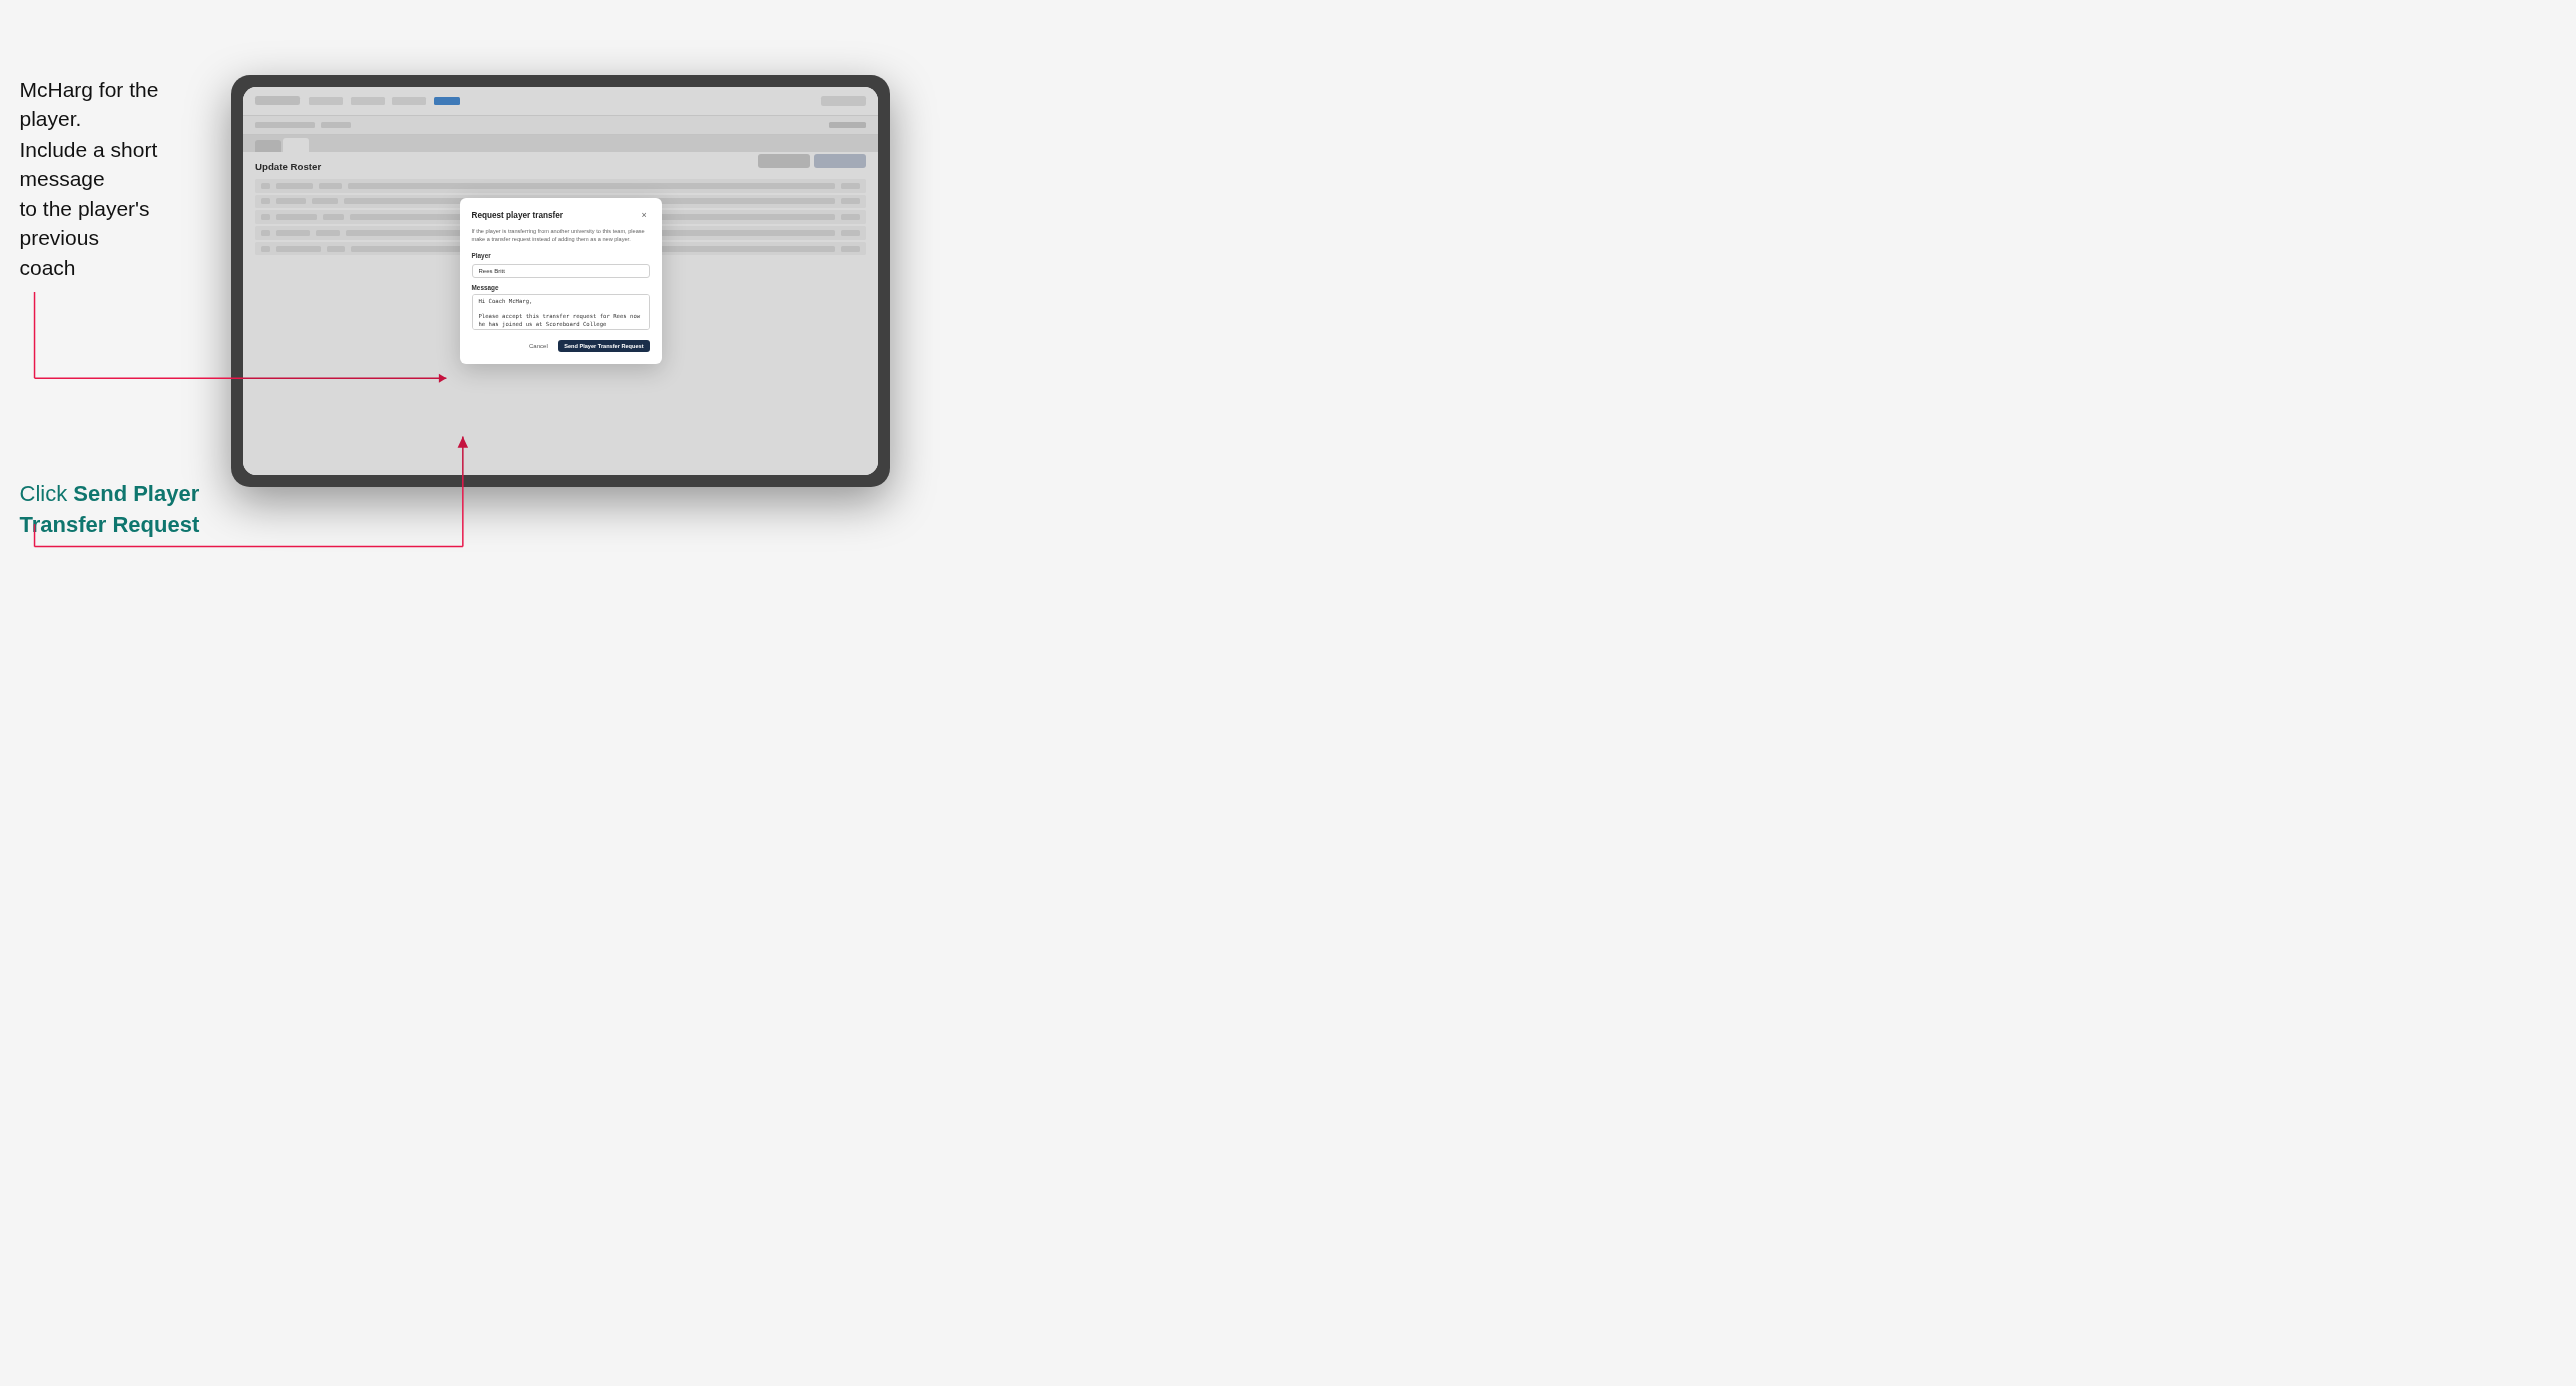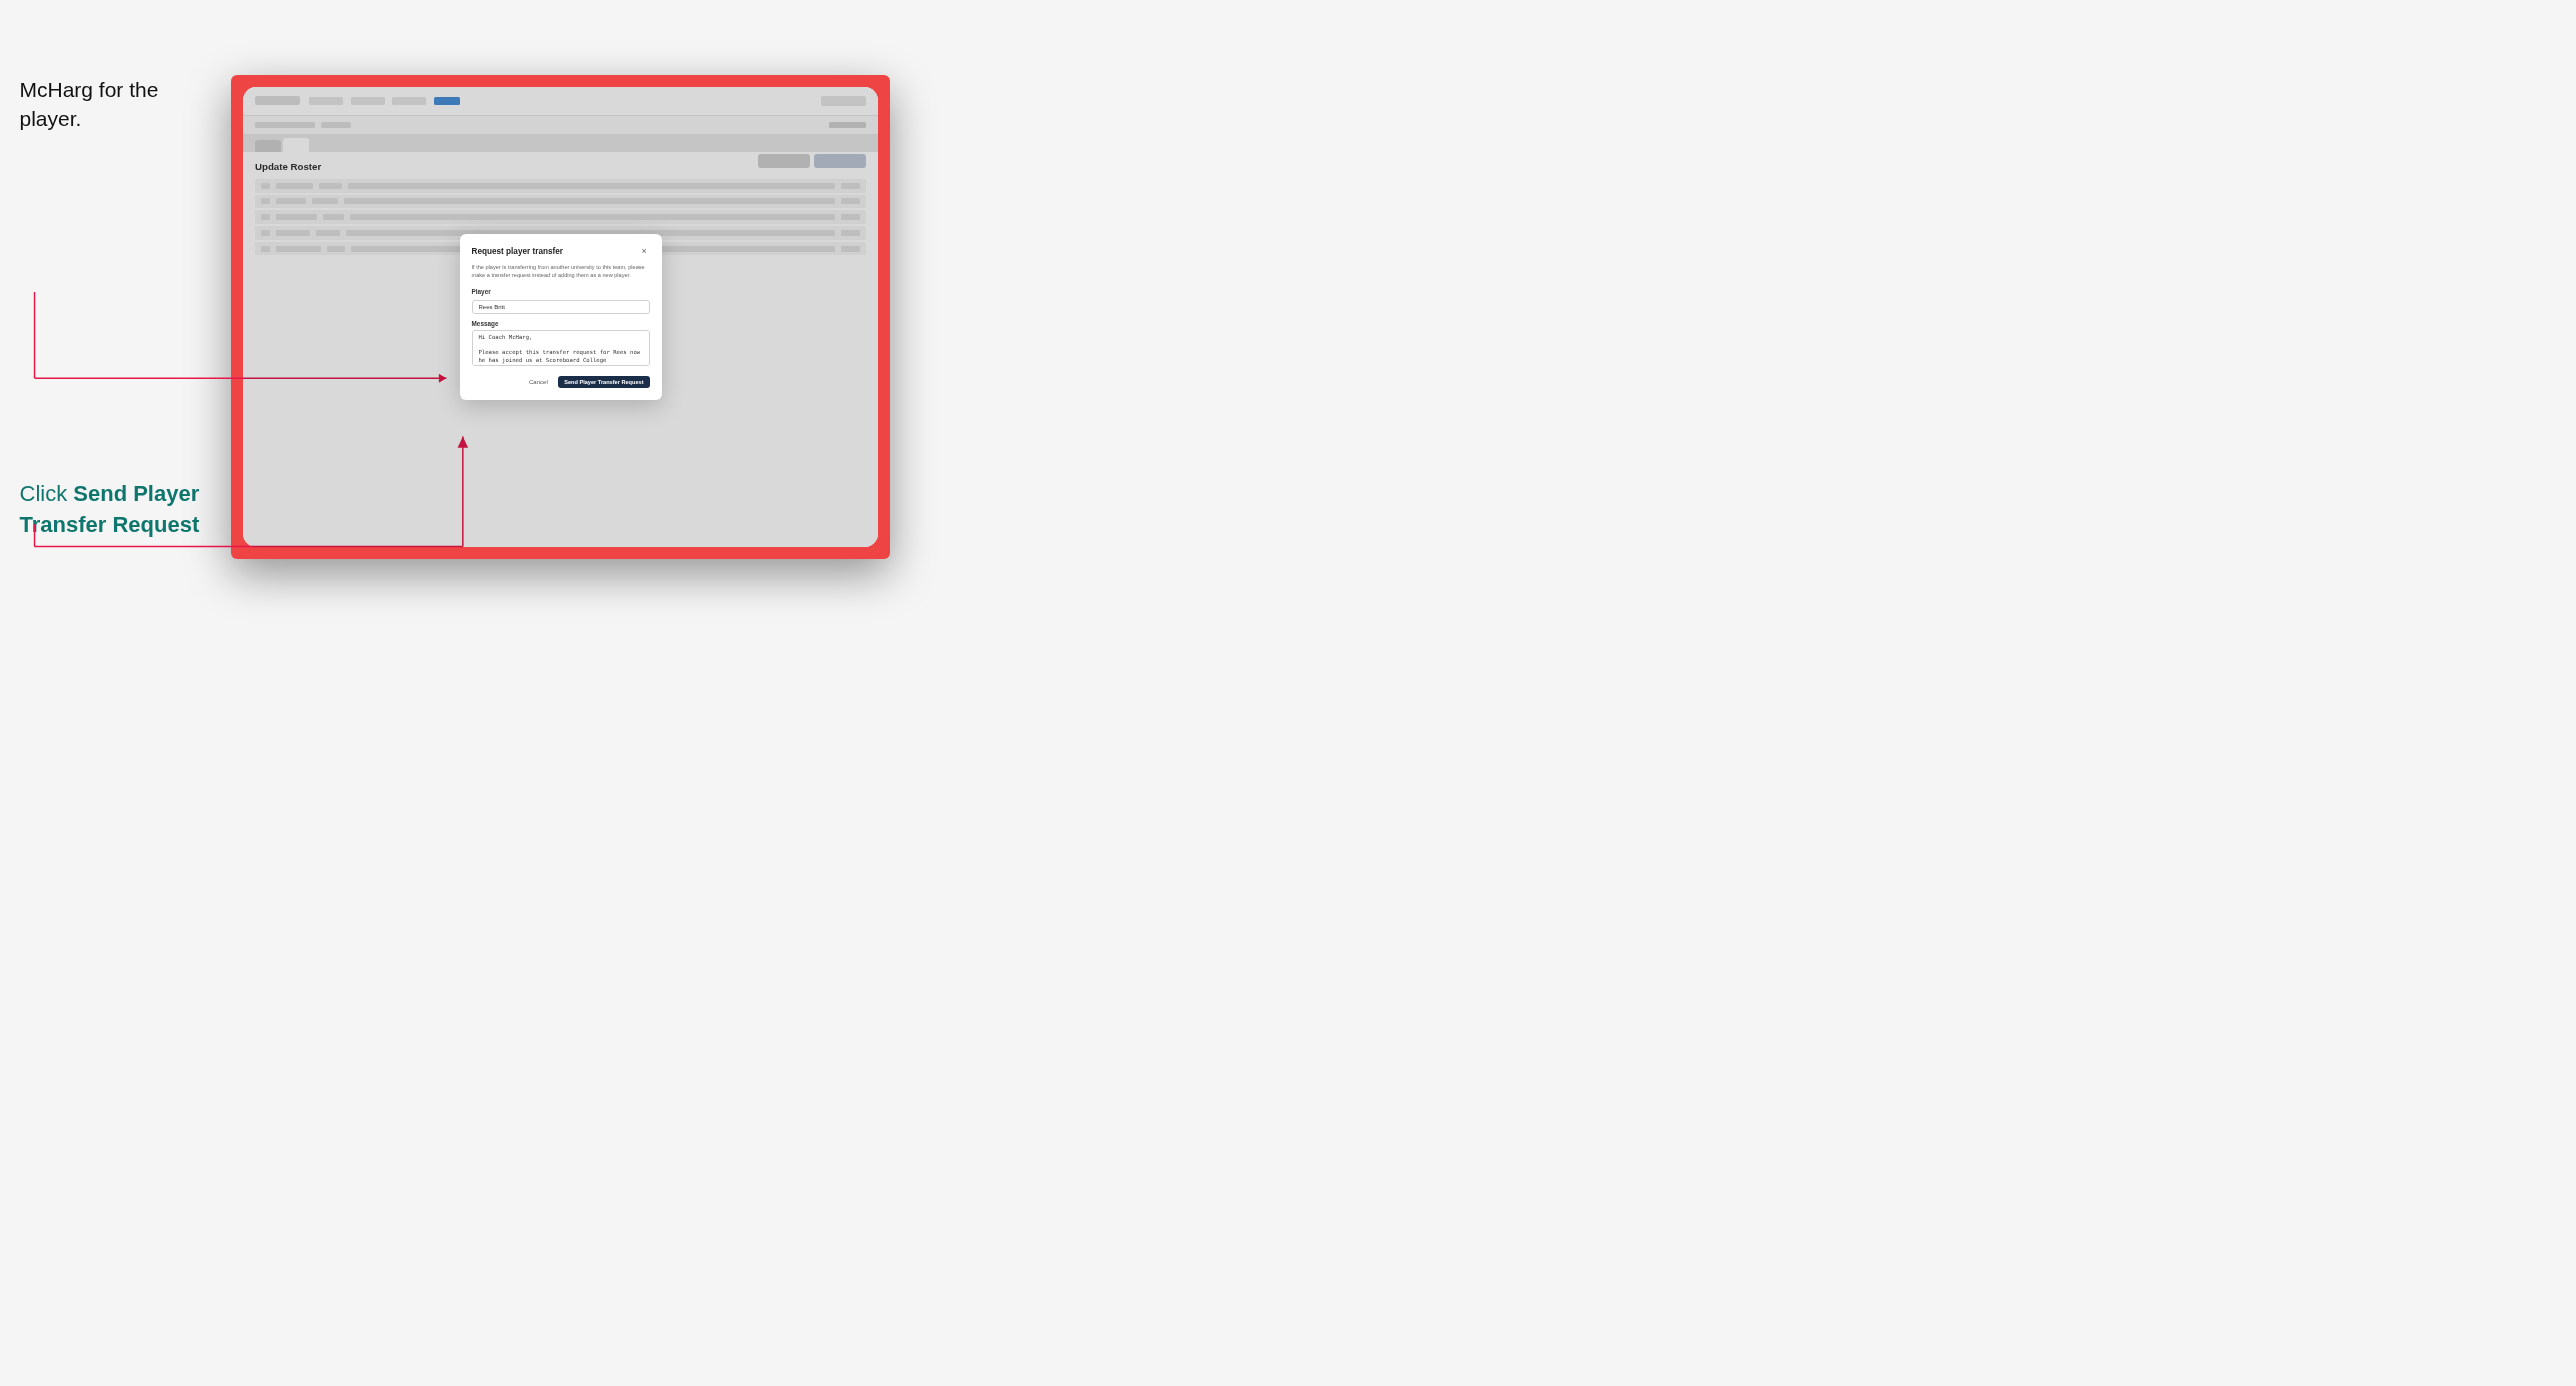--- a/index.html
+++ b/index.html
@@ -53,23 +53,23 @@
     .annotation-bottom strong {
       font-weight: 800;
     }
 
     
     .tablet-frame {
       position: absolute;
       left: 231px;
       top: 75px;
       width: 659px;
-      height: 484px;
-      background: #ef4444;
-      border-radius: 6px;
+      height: 412px;
+      background: #404040;
+      border-radius: 19px;
       box-shadow: 0 15px 45px rgba(0,0,0,0.4);
       padding: 12px;
     }
 
     .tablet-screen {
       width: 100%;
       height: 100%;
       background: #f0f0f0;
       border-radius: 13.5px;
       overflow: hidden;
@@ -341,20 +341,23 @@
       height: 100%;
       pointer-events: none;
     }
   </style>
 </head>
 <body>
 
 <div class="annotation-area">
   <div class="annotation-top">
     <span>McHarg for the player.</span>
+  </div>
+  <div class="annotation-middle">
+    <span>Include a short message<br>to the player's previous<br>coach</span>
   </div>
   <div class="annotation-bottom">
     <span>Click </span><strong>Send Player Transfer Request</strong>
   </div>
 </div>
 
 <div class="tablet-frame">
   <div class="tablet-screen">
 
     <div class="app-bg">

